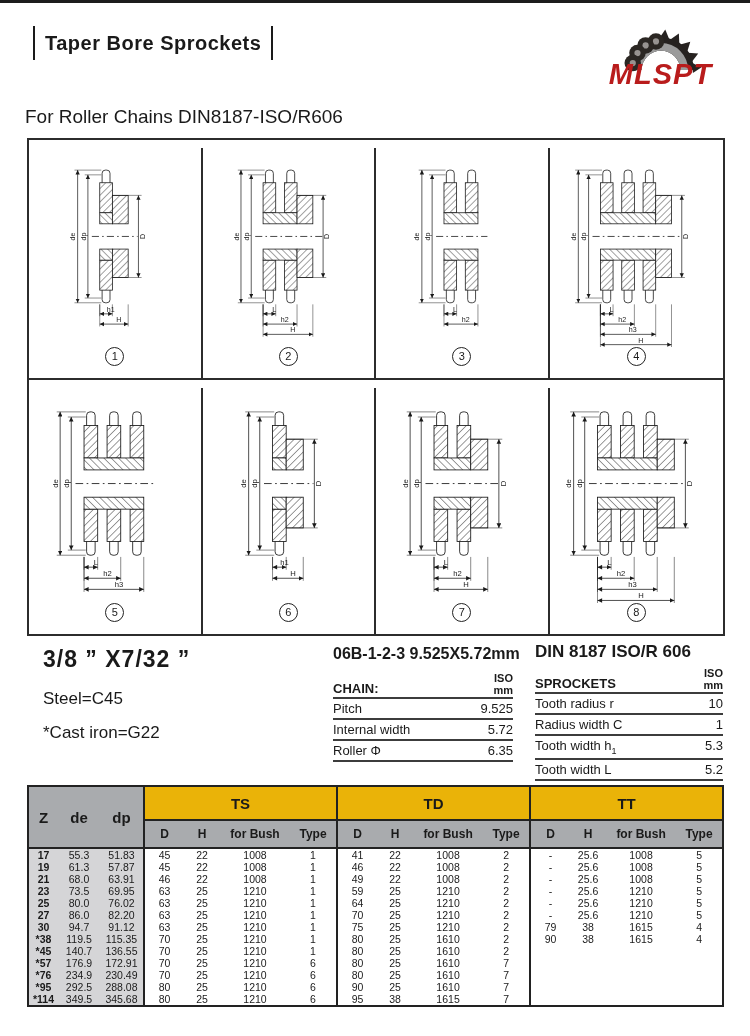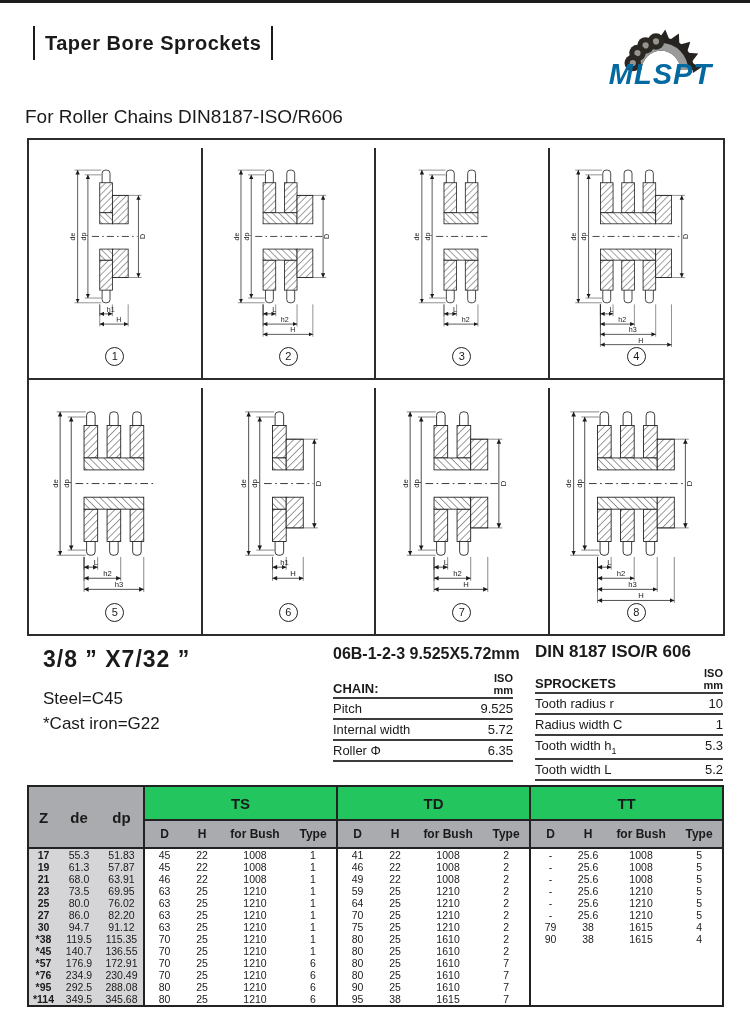--- a/index.html
+++ b/index.html
@@ -6,41 +6,41 @@
   .page{position:relative;width:750px;height:1036px;background:#ffffff;margin:0 auto;
         font-family:"Liberation Sans",sans-serif;color:#1a1a1a;overflow:hidden;}
   .topline{position:absolute;left:0;top:0;width:750px;height:3px;background:#1c1c1c;}
 
   
   .title-wrap{position:absolute;left:33px;top:26px;display:flex;align-items:center;gap:10px;}
   .title-bar{width:2px;height:34px;background:#1a1a1a;}
   .page-title{font-size:20px;font-weight:bold;letter-spacing:0.5px;white-space:nowrap;}
   .logo{position:absolute;left:598px;top:10px;width:125px;height:86px;text-align:center;}
   .logo svg{display:block;margin:0 auto;}
-  .logo-text{font-size:29px;font-weight:bold;font-style:italic;color:#0369a1;line-height:1;
+  .logo-text{font-size:29px;font-weight:bold;font-style:italic;color:#b91c1c;line-height:1;
              letter-spacing:1px;margin-top:-14px;}
   .subtitle{position:absolute;left:25px;top:106px;font-size:19px;}
 
   
   .diagram-grid{position:absolute;left:27px;top:138px;width:694px;height:494px;
                 border:2px solid #2c2c2c;display:grid;
                 grid-template-columns:1fr 1fr 1fr 1fr;grid-template-rows:240px 254px;}
   .diag-cell{border-right:2px solid #2c2c2c;border-bottom:2px solid #2c2c2c;
              display:flex;flex-direction:column;align-items:center;justify-content:flex-end;
              overflow:hidden;margin-top:8px;}
   .diag-cell:nth-child(4n){border-right:none;}
   .diag-cell:nth-child(n+5){border-bottom:none;}
   .diag-cell svg{flex:1 1 auto;width:100%;}
   .diag-num{width:17px;height:17px;border:1.4px solid #222;border-radius:50%;
             font-size:11px;line-height:17px;text-align:center;margin-bottom:12px;flex:0 0 auto;}
 
   
   .specs{position:absolute;left:43px;top:646px;}
   .spec-size{font-size:23px;font-weight:bold;letter-spacing:1px;}
-  .spec-line{font-size:17px;margin-top:5px;}
+  .spec-line{font-size:17px;margin-top:14px;}
   .spec-line.first{margin-top:16px;}
 
   .mini-table{position:absolute;font-size:13px;}
   .mini-title{font-weight:bold;white-space:nowrap;}
   .mini-head{display:flex;justify-content:space-between;align-items:flex-end;
              border-bottom:2px solid #3c3c3c;padding-bottom:1px;}
   .mini-head .lbl{font-weight:bold;text-align:right;}
   .mini-unit{text-align:right;font-weight:bold;font-size:11px;line-height:1.05;}
   .mini-row{display:flex;justify-content:space-between;border-bottom:2px solid #3c3c3c;
             padding:2px 0 2px 0;}
@@ -49,21 +49,21 @@
   .chain-table .mini-title{font-size:16px;margin-bottom:10px;}
   .din-table{left:535px;top:642px;width:188px;}
   .din-table .mini-title{font-size:17px;margin-bottom:6px;}
   sub{font-size:9px;}
 
   
   .main-table{position:absolute;left:27px;top:785px;width:696px;border-collapse:collapse;
               font-size:11px;table-layout:fixed;}
   .main-table th,.main-table td{padding:0;text-align:center;vertical-align:middle;}
   .main-table{border:2px solid #222;}
-  th.grp{background:#22c55e;font-size:15px;font-weight:bold;height:32px;border-left:2px solid #222;
+  th.grp{background:#eab308;font-size:15px;font-weight:bold;height:32px;border-left:2px solid #222;
          border-bottom:2px solid #222;}
   th.zhead{background:#a9abae;font-size:15px;font-weight:bold;border-bottom:2px solid #222;}
   th.sub{background:#a9abae;font-size:12px;font-weight:bold;height:26px;border-bottom:2px solid #222;}
   th.sub.gl{border-left:2px solid #222;}
   td.lg{background:#d5d5d7;}
   td.zc{background:#d5d5d7;font-weight:bold;}
   td.gl{border-left:2px solid #222;}
   .main-table tbody td{height:12px;font-size:10.5px;line-height:12px;}
 </style>
 </head>

